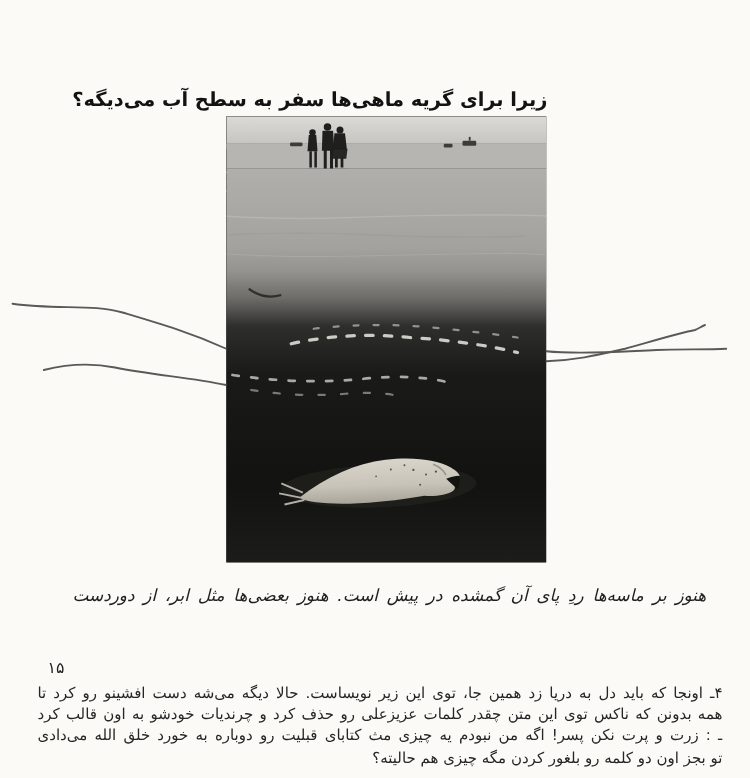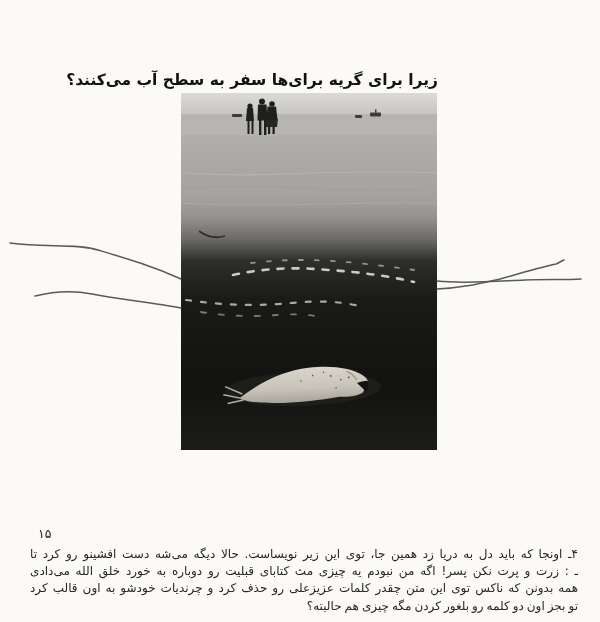--- a/index.html
+++ b/index.html
@@ -43,26 +43,26 @@
     font-weight:500;
   }
   .footnote{
     position:absolute;top:546px;left:30px;width:548px;
     direction:rtl;color:#262626;font-size:12px;
   }
   .footnote .fline{
     height:17.2px;line-height:17.2px;overflow:hidden;
     text-align:justify;text-align-last:justify;
   }
-  .footnote .fline.last{text-align:right;text-align-last:right;font-family:Liberation Serif, serif;}
+  .footnote .fline.last{text-align:right;text-align-last:right;}
 </style>
 </head>
 <body>
 
-<div class="headline">زیرا برای گریه برای‌ها سفر به سطح آب می‌کنند؟</div>
+<div class="headline">زیرا برای گریه ماهی‌ها سفر به سطح آب می‌دیگه؟</div>
 
 <div class="photo">
   <svg width="256" height="357" viewBox="0 0 256 357">
     <defs>
       <linearGradient id="sky" x1="0" y1="0" x2="0" y2="1">
         <stop offset="0" stop-color="#dbdad6"></stop>
         <stop offset="1" stop-color="#c2c1bd"></stop>
       </linearGradient>
       <linearGradient id="deep" x1="0" y1="0" x2="0" y2="1">
         <stop offset="0" stop-color="#b0afab"></stop>
@@ -159,26 +159,27 @@
 <svg class="wave-overlay" viewBox="0 0 600 622">
   <g fill="none" stroke="#434341" stroke-width="1.5" stroke-linecap="round" opacity="0.88">
     <path d="M10,243 C45,248 75,243 98,250 C128,259 152,266 181,279"></path>
     <path d="M35,296 C55,291 72,290 92,294 C122,300 152,302 181,308"></path>
     <path d="M437,281 C465,284 500,281 525,280 C545,279 565,280 581,279"></path>
     <path d="M437,289 C462,288 478,284 500,279 C525,272 545,266 556,264 C559,263 561,261 564,260"></path>
   </g>
 </svg>
 
 <div class="bodytext">
+  <div class="tline">هنوز بر ماسه‌ها ردِ پای آن گمشده در پیش است. هنوز بعضی‌ها مثل ابر، از دوردست</div>
 </div>
 
 <div class="divider">
   <div class="seg"></div>
   <div class="num">۱۵</div>
   <div class="seg"></div>
 </div>
 
 <div class="footnote">
   <div class="fline">۴ـ اونجا که باید دل به دریا زد همین جا، توی این زیر نویساست. حالا دیگه می‌شه دست افشینو رو کرد تا</div>
+  <div class="fline">همه بدونن که ناکس توی این متن چقدر کلمات عزیزعلی رو حذف کرد و چرندیات خودشو به اون قالب کرد</div>
   <div class="fline">ـ : زرت و پرت نکن پسر! اگه من نبودم یه چیزی مث کتابای قبلیت رو دوباره به خورد خلق الله می‌دادی</div>
-  <div class="fline">همه بدونن که ناکس توی این متن چقدر کلمات عزیزعلی رو حذف کرد و چرندیات خودشو به اون قالب کرد</div>
   <div class="fline last">تو بجز اون دو کلمه رو بلغور کردن مگه چیزی هم حالیته؟</div>
 </div>
 
 </body></html>

